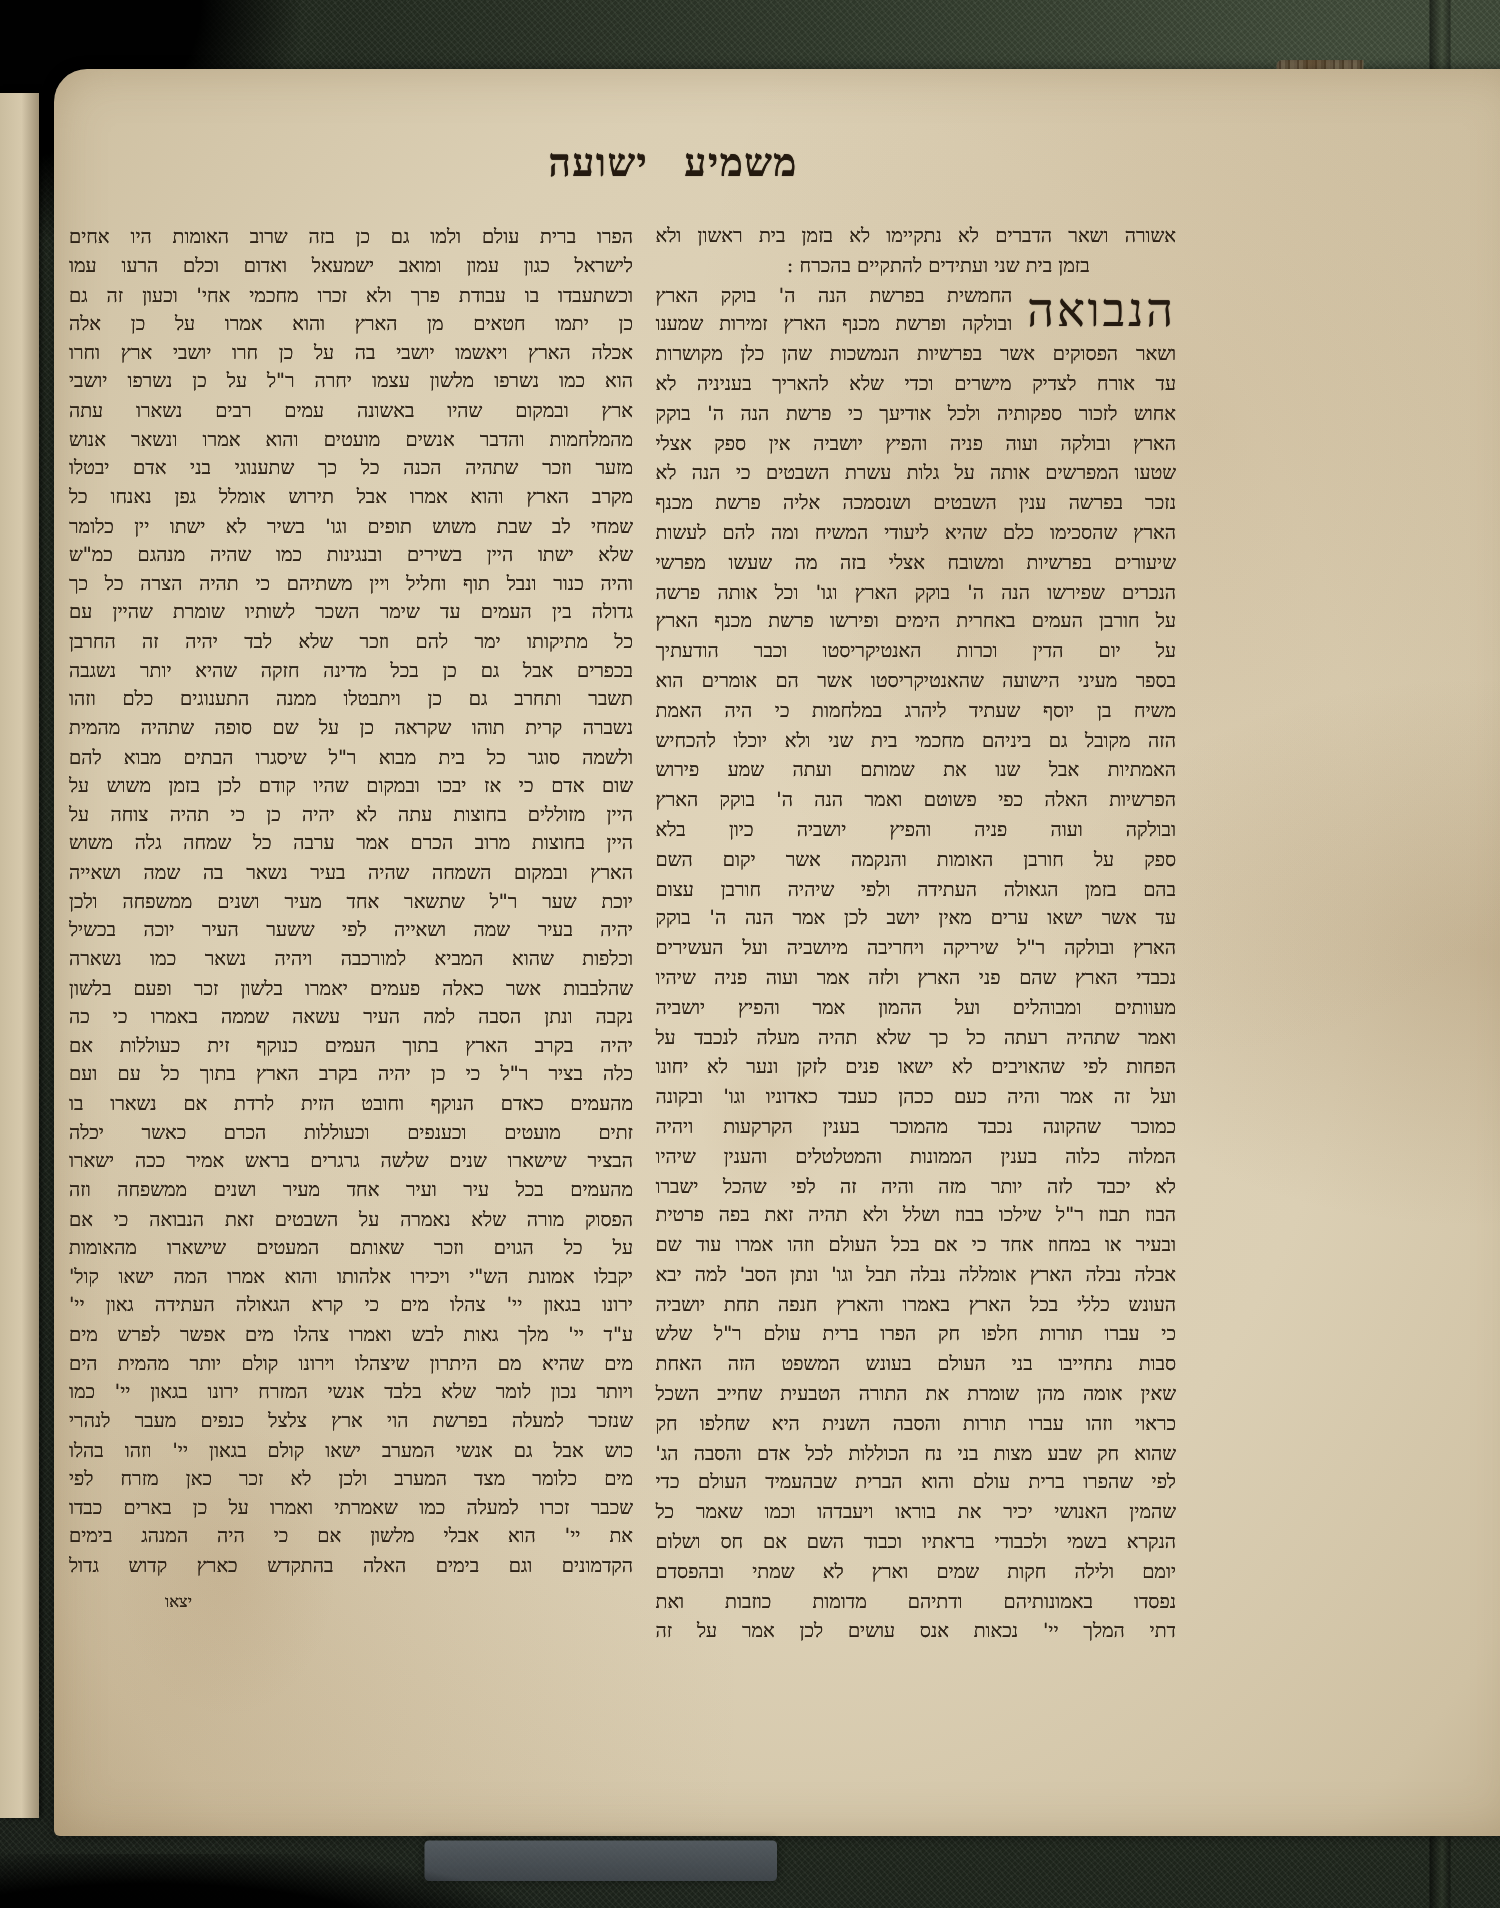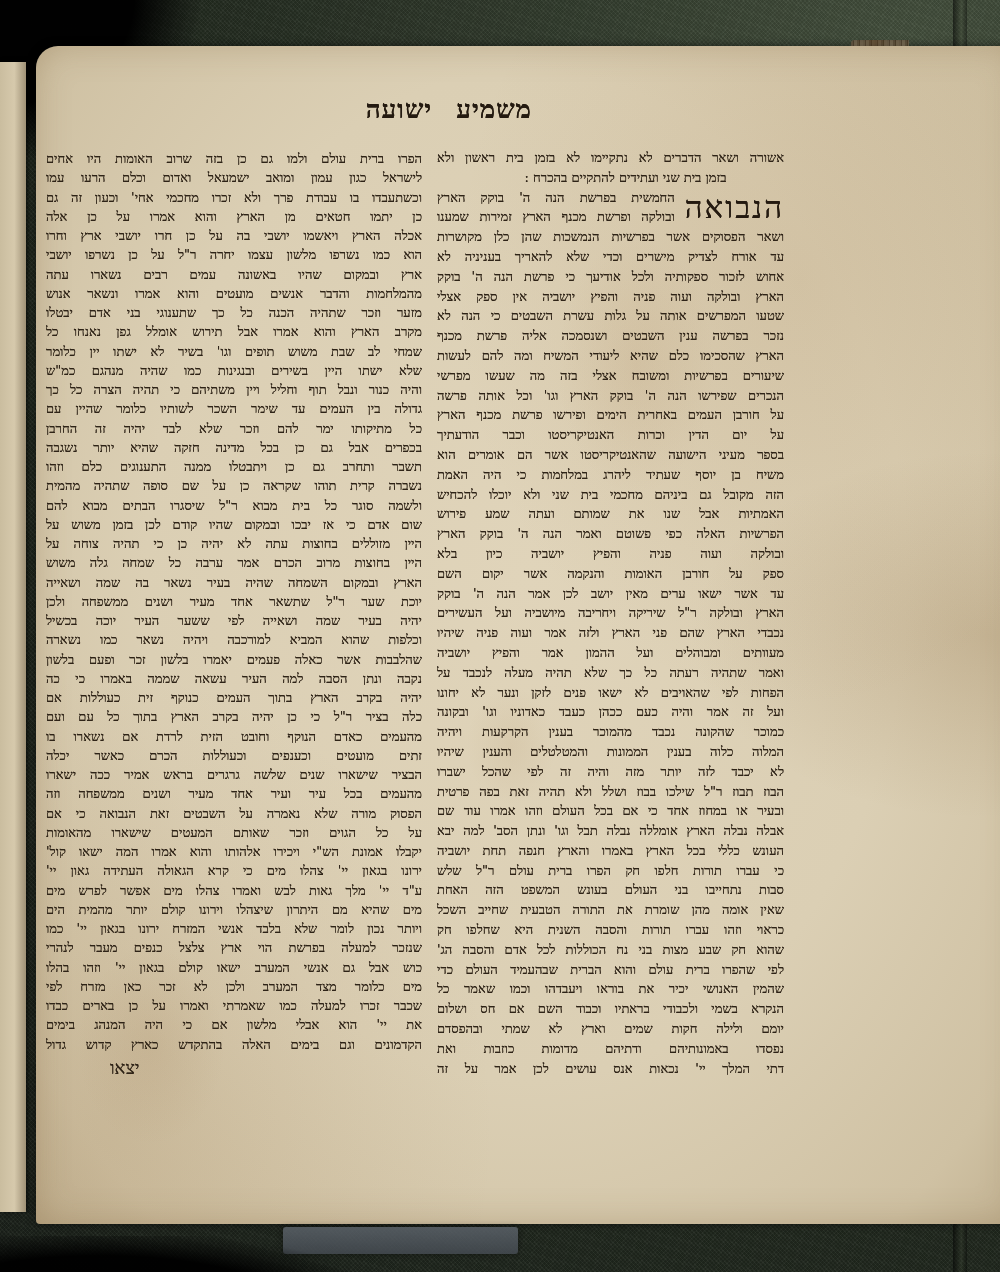--- a/index.html
+++ b/index.html
@@ -70,21 +70,21 @@
   .col{position:absolute;direction:rtl;color:#2e2317;
     font-size:13px;text-shadow:0 0 .4px rgba(46,35,23,.8);}
   .col-left{left:10px;top:103px;width:376px;line-height:19.25px;}
   .col-right{left:401px;top:102px;width:347px;line-height:19.8px;}
   .tline{text-align:justify;text-align-last:justify;white-space:normal;
     overflow:hidden;}
   .seg-end .tline:last-child{text-align-last:center;padding-left:30px;}
   .init-word{float:right;font-size:31px;font-weight:normal;line-height:38px;
     letter-spacing:2px;margin-left:10px;color:#241a10;text-shadow:0 0 .6px #241a10;}
   .catchword{margin-top:4px;text-align:left;padding-left:64px;text-align-last:left;
-    font-size:18px;}
+    font-size:11px;}
 </style>
 </head>
 <body>
 
 <div class="cover"></div>
 <div class="shadow-tl"></div>
 <div class="cover-right-seam"></div>
 <div class="sliver"></div>
 
 <div class="flyleaf"></div>
@@ -123,20 +123,21 @@
         <div class="tline">הנכרים שפירשו הנה ה' בוקק הארץ וגו' וכל אותה פרשה</div>
         <div class="tline">על חורבן העמים באחרית הימים ופירשו פרשת מכנף הארץ</div>
         <div class="tline">על יום הדין וכרות האנטיקריסטו וכבר הודעתיך</div>
         <div class="tline">בספר מעיני הישועה שהאנטיקריסטו אשר הם אומרים הוא</div>
         <div class="tline">משיח בן יוסף שעתיד ליהרג במלחמות כי היה האמת</div>
         <div class="tline">הזה מקובל גם ביניהם מחכמי בית שני ולא יוכלו להכחיש</div>
         <div class="tline">האמתיות אבל שנו את שמותם ועתה שמע פירוש</div>
         <div class="tline">הפרשיות האלה כפי פשוטם ואמר הנה ה' בוקק הארץ</div>
         <div class="tline">ובולקה ועוה פניה והפיץ יושביה כיון בלא</div>
         <div class="tline">ספק על חורבן האומות והנקמה אשר יקום השם</div>
+        <div class="tline">בהם בזמן הגאולה העתידה ולפי שיהיה חורבן עצום</div>
         <div class="tline">עד אשר ישאו ערים מאין יושב לכן אמר הנה ה' בוקק</div>
         <div class="tline">הארץ ובולקה ר"ל שיריקה ויחריבה מיושביה ועל העשירים</div>
         <div class="tline">נכבדי הארץ שהם פני הארץ ולזה אמר ועוה פניה שיהיו</div>
         <div class="tline">מעוותים ומבוהלים ועל ההמון אמר והפיץ יושביה</div>
         <div class="tline">ואמר שתהיה רעתה כל כך שלא תהיה מעלה לנכבד על</div>
         <div class="tline">הפחות לפי שהאויבים לא ישאו פנים לזקן ונער לא יחונו</div>
         <div class="tline">ועל זה אמר והיה כעם ככהן כעבד כאדוניו וגו' ובקונה</div>
         <div class="tline">כמוכר שהקונה נכבד מהמוכר בענין הקרקעות ויהיה</div>
         <div class="tline">המלוה כלוה בענין הממונות והמטלטלים והענין שיהיו</div>
         <div class="tline">לא יכבד לזה יותר מזה והיה זה לפי שהכל ישברו</div>
@@ -166,21 +167,21 @@
         <div class="tline">כן יתמו חטאים מן הארץ והוא אמרו על כן אלה</div>
         <div class="tline">אכלה הארץ ויאשמו יושבי בה על כן חרו יושבי ארץ וחרו</div>
         <div class="tline">הוא כמו נשרפו מלשון עצמו יחרה ר"ל על כן נשרפו יושבי</div>
         <div class="tline">ארץ ובמקום שהיו באשונה עמים רבים נשארו עתה</div>
         <div class="tline">מהמלחמות והדבר אנשים מועטים והוא אמרו ונשאר אנוש</div>
         <div class="tline">מזער וזכר שתהיה הכנה כל כך שתענוגי בני אדם יבטלו</div>
         <div class="tline">מקרב הארץ והוא אמרו אבל תירוש אומלל גפן נאנחו כל</div>
         <div class="tline">שמחי לב שבת משוש תופים וגו' בשיר לא ישתו יין כלומר</div>
         <div class="tline">שלא ישתו היין בשירים ובנגינות כמו שהיה מנהגם כמ"ש</div>
         <div class="tline">והיה כנור ונבל תוף וחליל ויין משתיהם כי תהיה הצרה כל כך</div>
-        <div class="tline">גדולה בין העמים עד שימר השכר לשותיו כלומר שהיין עם</div>
+        <div class="tline">גדולה בין העמים עד שימר השכר לשותיו שומרת שהיין עם</div>
         <div class="tline">כל מתיקותו ימר להם וזכר שלא לבד יהיה זה החרבן</div>
         <div class="tline">בכפרים אבל גם כן בכל מדינה חזקה שהיא יותר נשגבה</div>
         <div class="tline">תשבר ותחרב גם כן ויתבטלו ממנה התענוגים כלם וזהו</div>
         <div class="tline">נשברה קרית תוהו שקראה כן על שם סופה שתהיה מהמית</div>
         <div class="tline">ולשמה סוגר כל בית מבוא ר"ל שיסגרו הבתים מבוא להם</div>
         <div class="tline">שום אדם כי אז יבכו ובמקום שהיו קודם לכן בזמן משוש על</div>
         <div class="tline">היין מזוללים בחוצות עתה לא יהיה כן כי תהיה צוחה על</div>
         <div class="tline">היין בחוצות מרוב הכרם אמר ערבה כל שמחה גלה משוש</div>
         <div class="tline">הארץ ובמקום השמחה שהיה בעיר נשאר בה שמה ושאייה</div>
         <div class="tline">יוכת שער ר"ל שתשאר אחד מעיר ושנים ממשפחה ולכן</div>

